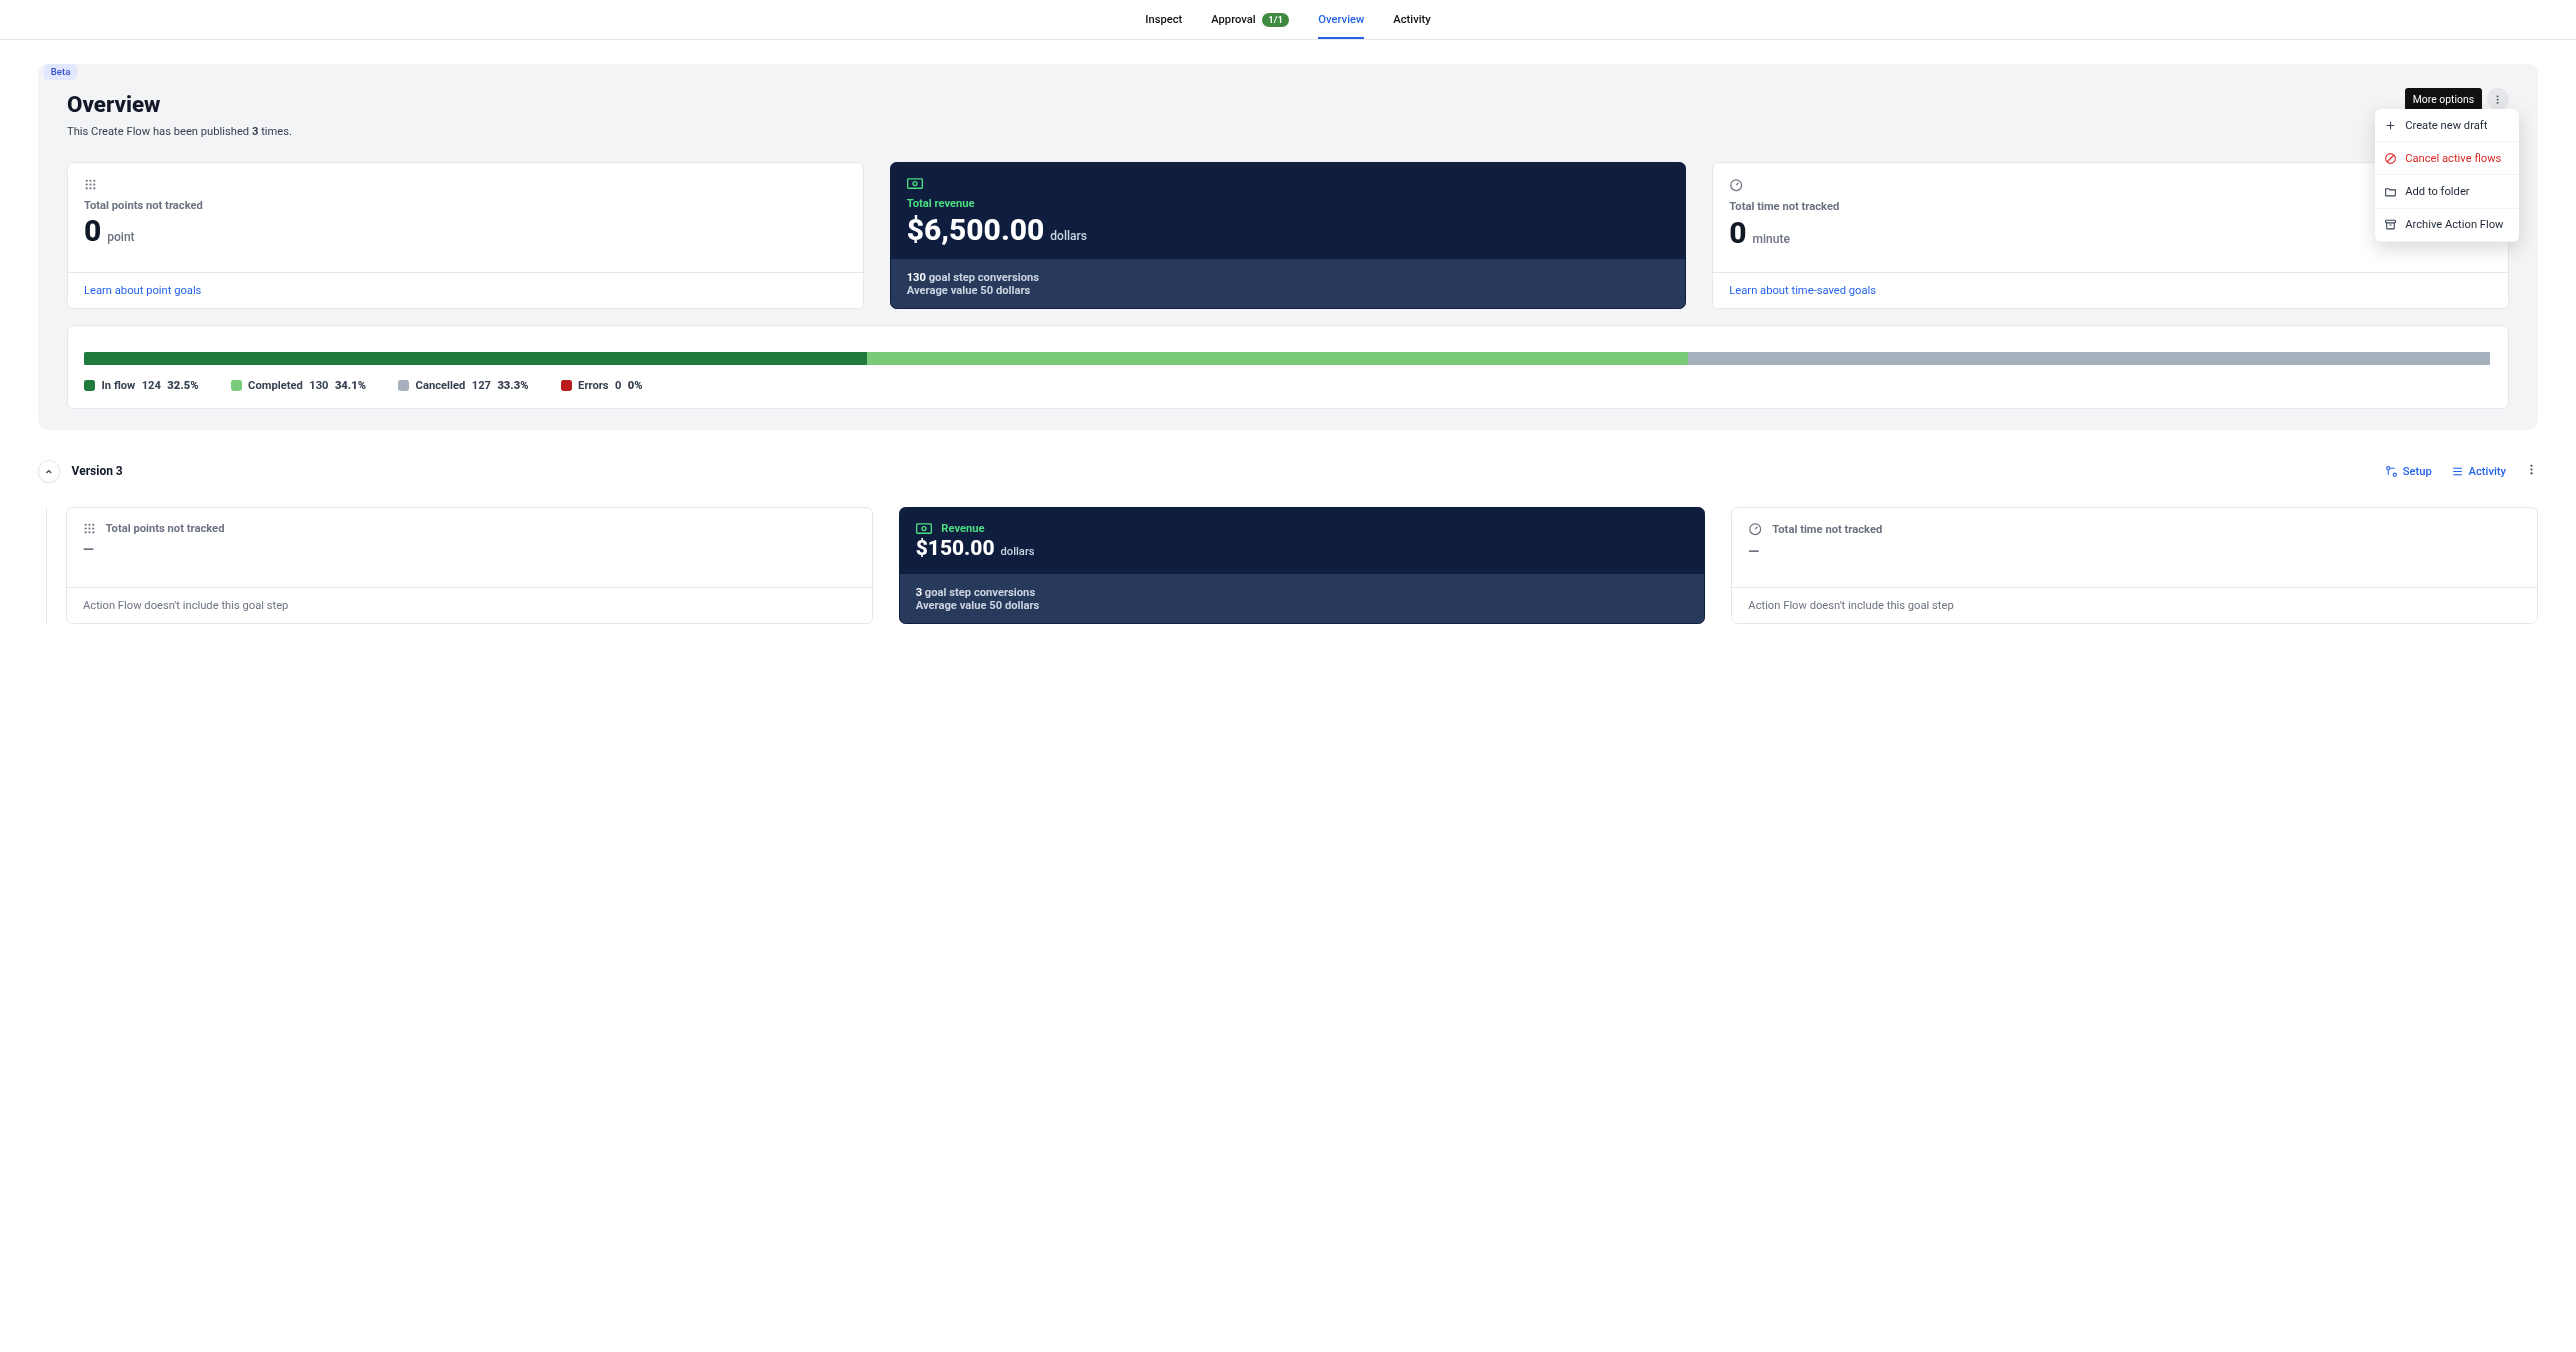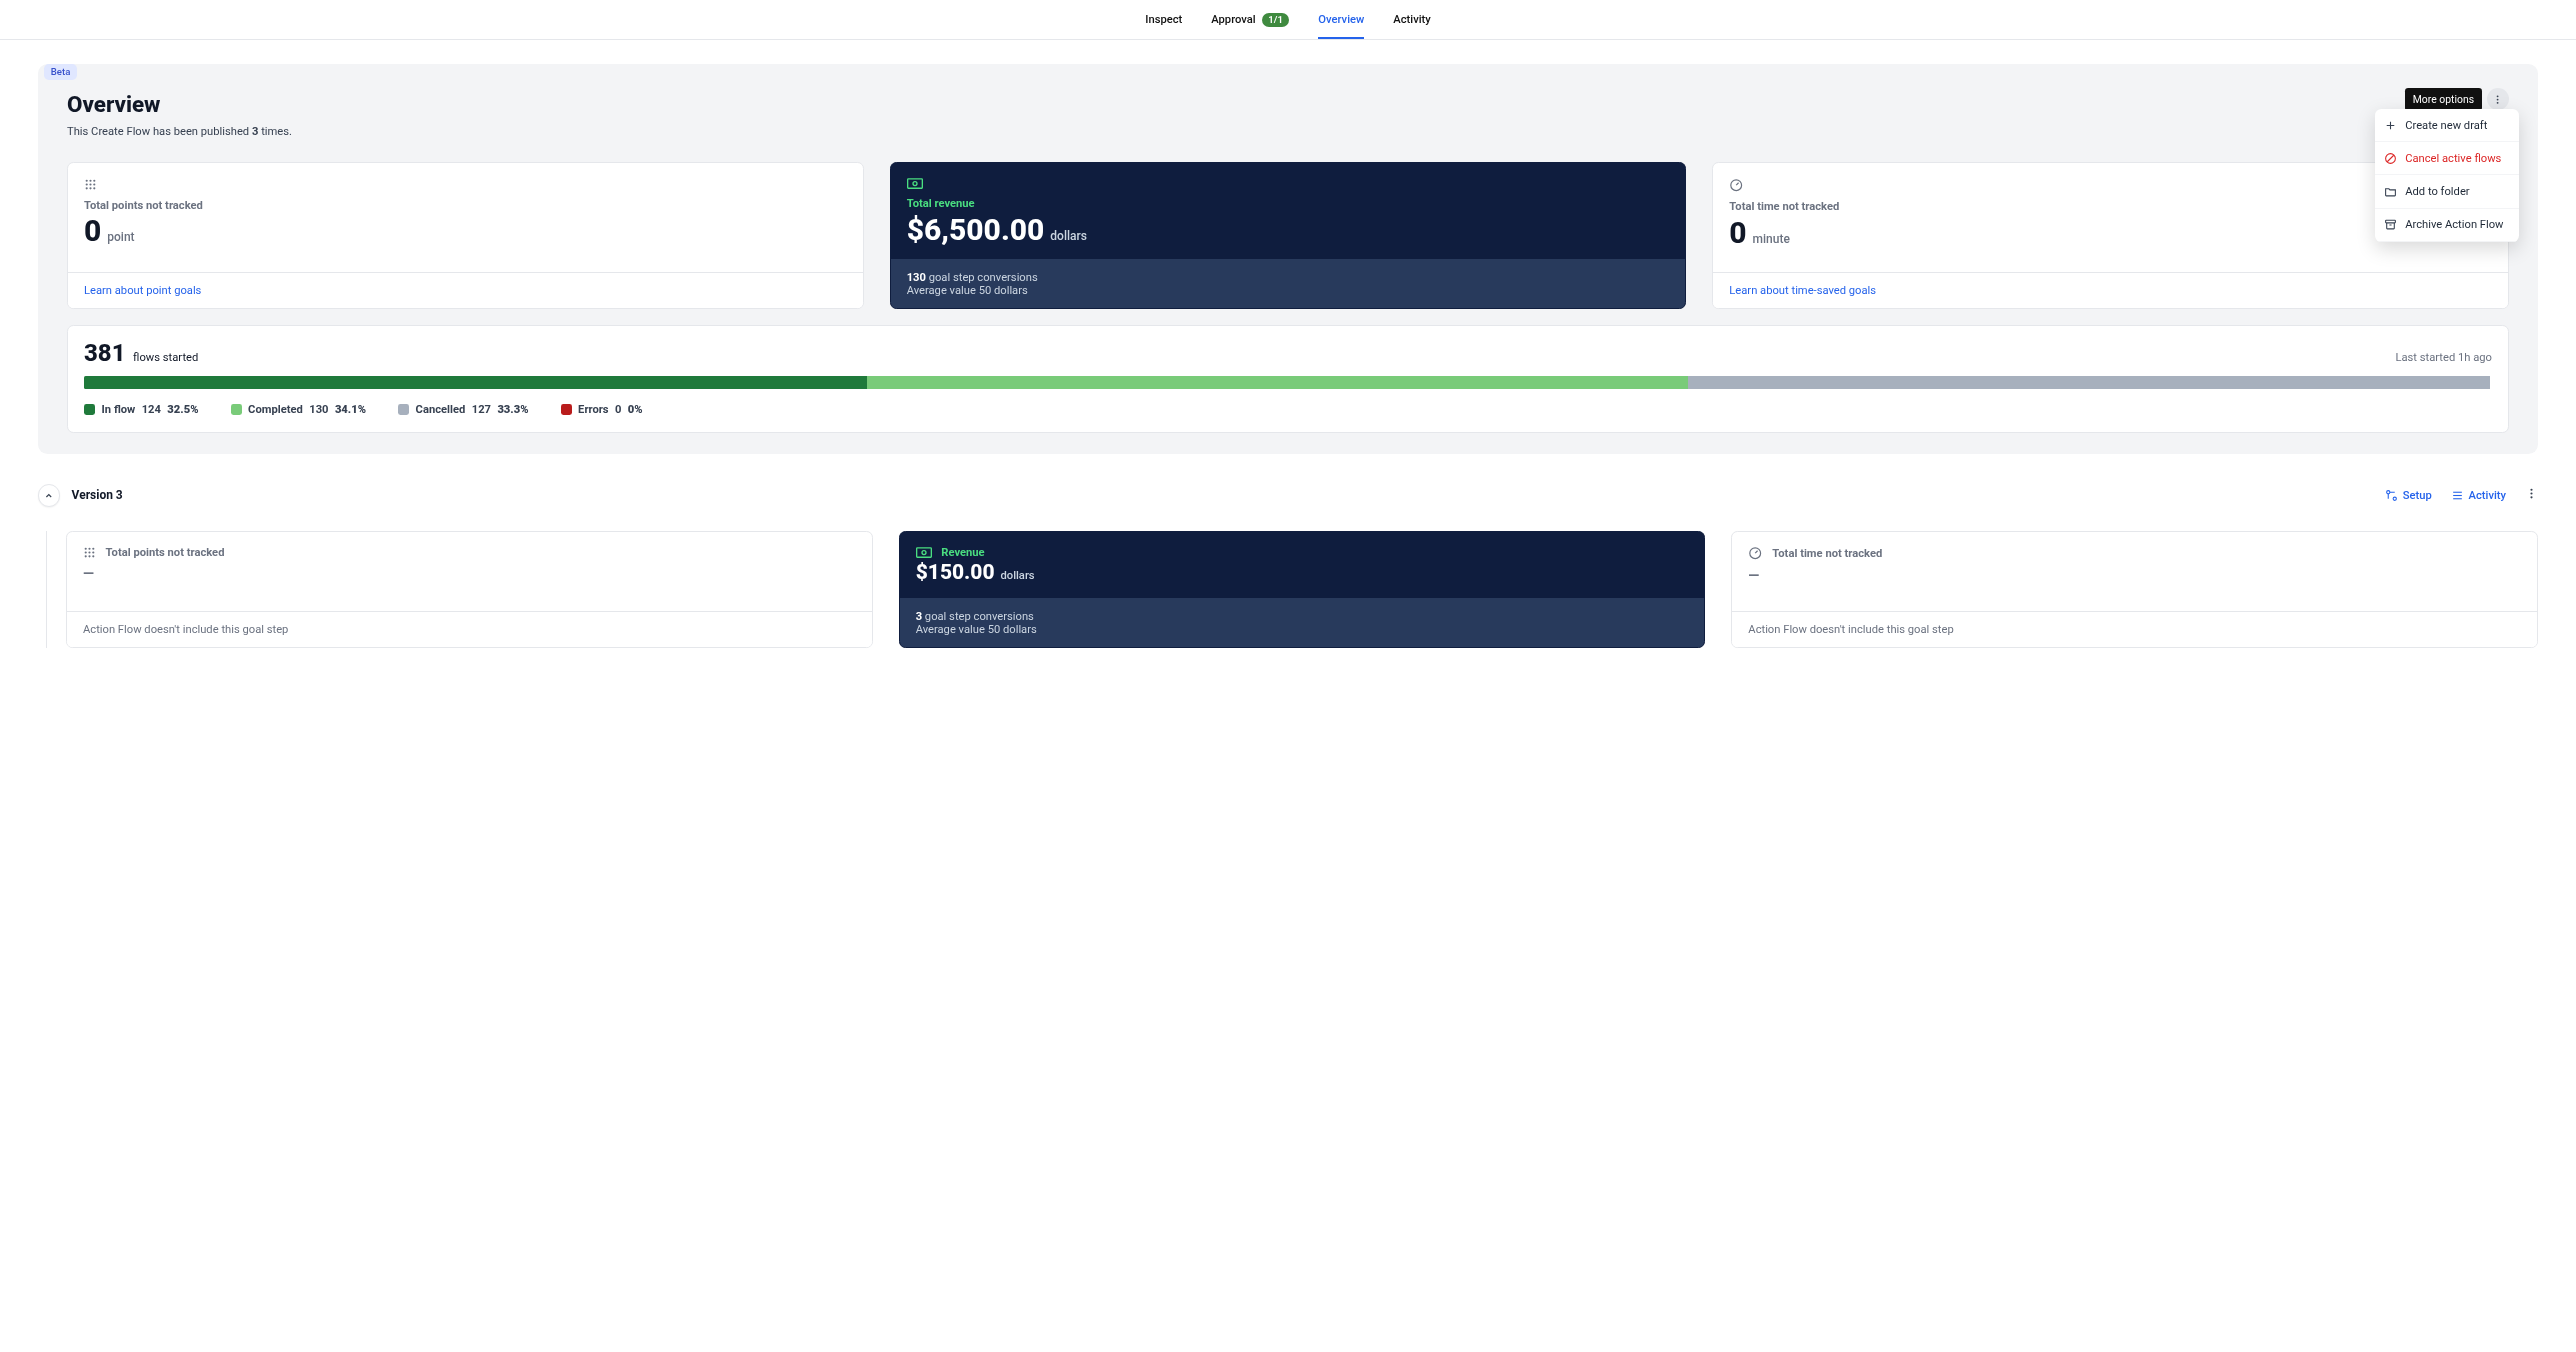--- a/index.html
+++ b/index.html
@@ -254,21 +254,21 @@
   }
   .dash {
     color: #6B7280; font-size:14.4px; font-weight:700; display:inline-block; margin-top:3.2px;
   }
   .small-title {
     font-weight: 700;
     color: #6B7280;
   }
   .dark .small-title { color: #4ADE80; }
   .muted { color: var(--muted); }
-  .dark .muted { color: #CBD5E1; }
+  .dark .muted { color: #CBD5E1; font-weight: bold; }
   .card-body .iconrow { display:flex; align-items:center; gap:9.6px; margin-bottom: 3.2px;}
 </style>
 </head>
 <body>
 
 <div class="tabbar">
   <div class="tab">
       <span>Inspect</span>
     </div>
   <div class="tab">
@@ -393,27 +393,20 @@
           <span class="metric">0</span>
           <span class="metric-unit">minute</span>
         </div>
         <div class="card-foot">
           <span class="link">Learn about time-saved goals</span>
         </div>
       </div>
     </div>
 
     <div class="flows-card">
-      <div class="flows-head">
-        <div>
-          <span class="metric" style="font-size:24px">381</span>
-          <span style="margin-left:4.8px">flows started</span>
-        </div>
-        <div class="muted">Last started 1h ago</div>
-      </div>
       <div class="bar">
         <div class="seg" style="width:32.5%;background:#1F7A3B"></div>
         <div class="seg" style="width:34.1%;background:#79CB79"></div>
         <div class="seg" style="width:33.3%;background:#A7B0BD"></div>
       </div>
       <div class="legend">
         <div class="legend-item">
           <span class="swatch" style="background:#1F7A3B"></span>
           <span>In flow</span> 
             <span>124</span> 

